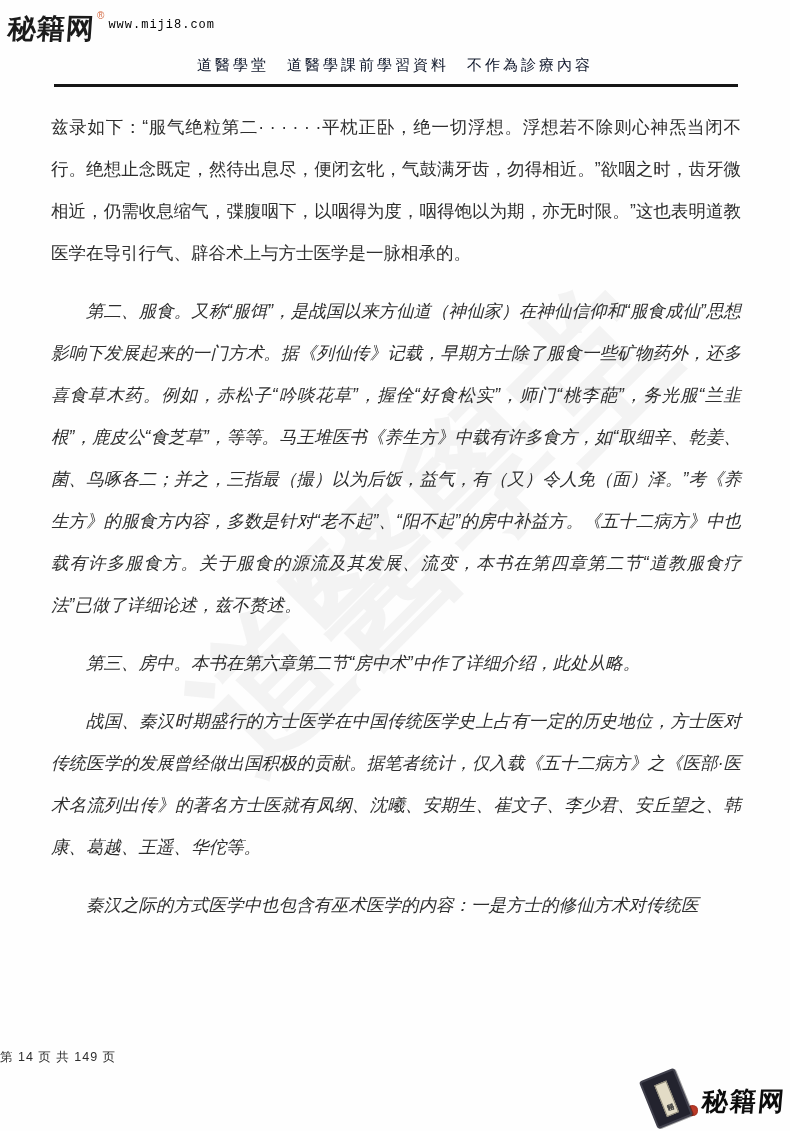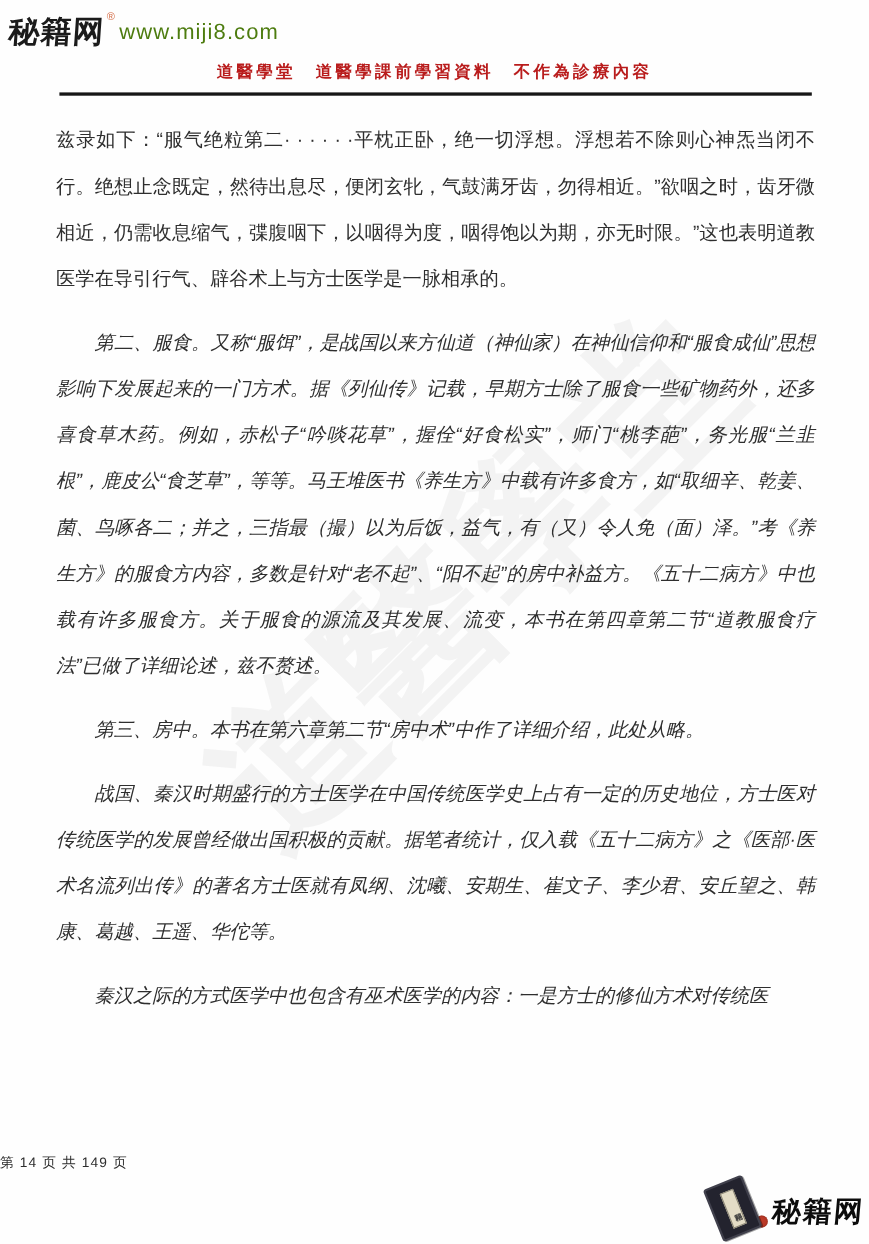--- a/index.html
+++ b/index.html
@@ -13,27 +13,27 @@
   .page{position:absolute;inset:0;background:#fefefe;}
 
   
   .brand{position:absolute;top:10px;left:8px;display:flex;align-items:flex-start;white-space:nowrap;}
   .brand .site-name{
     font-size:28px;font-weight:bold;color:#1b1b1b;
     letter-spacing:1px;transform:skewX(-4deg);
     font-family:"DejaVu Sans","Liberation Sans",sans-serif;
   }
   .brand .tm{font-size:10px;color:#d2663e;margin:0 4px 0 2px;line-height:12px;}
-  .brand .site-url{font-size:20px;color:#4d7c0f;margin-top:8px;letter-spacing:1px;}
+  .brand .site-url{font-size:12px;color:#000000;margin-top:8px;letter-spacing:1px;font-family:Liberation Mono, monospace;}
 
   
   .header-disclaimer{
     position:absolute;top:56px;left:0;width:100%;
-    text-align:center;color:#b91c1c;font-size:15px;
-    letter-spacing:3px;font-weight:bold;
+    text-align:center;color:#0f172a;font-size:15px;
+    letter-spacing:3px;font-weight:normal;
   }
   .header-rule{
     position:absolute;top:84px;left:54px;right:52px;height:3px;
     background:#161616;
   }
 
   
   .watermark{
     position:absolute;left:110px;top:360px;width:640px;height:340px;
     display:flex;align-items:center;justify-content:center;

